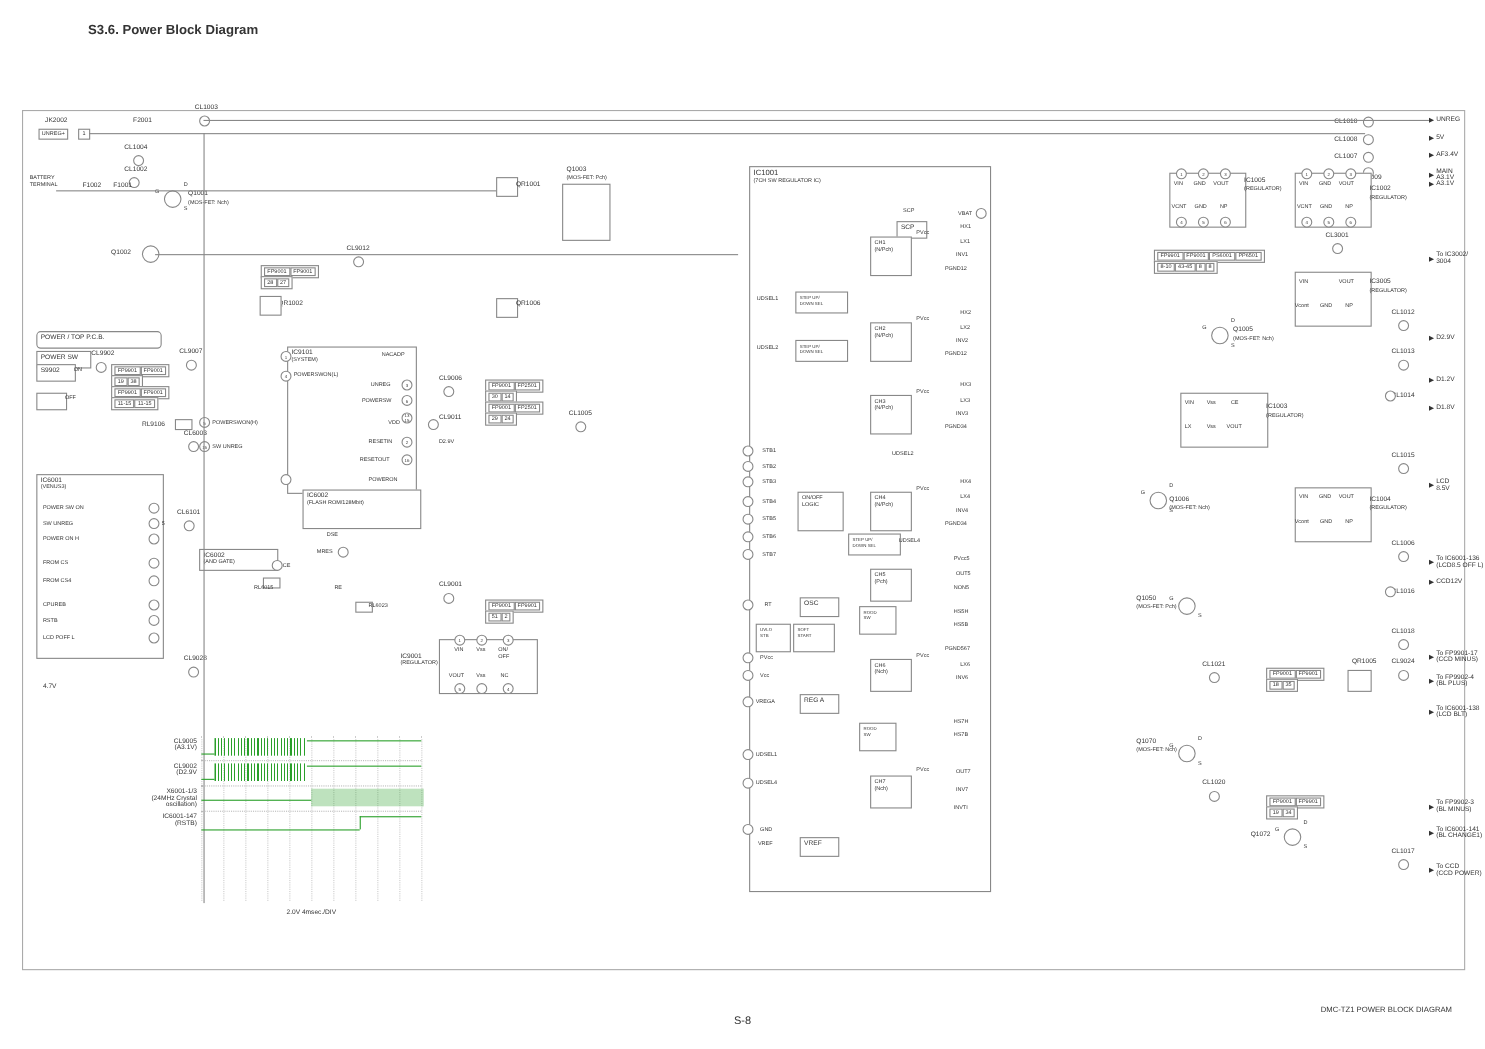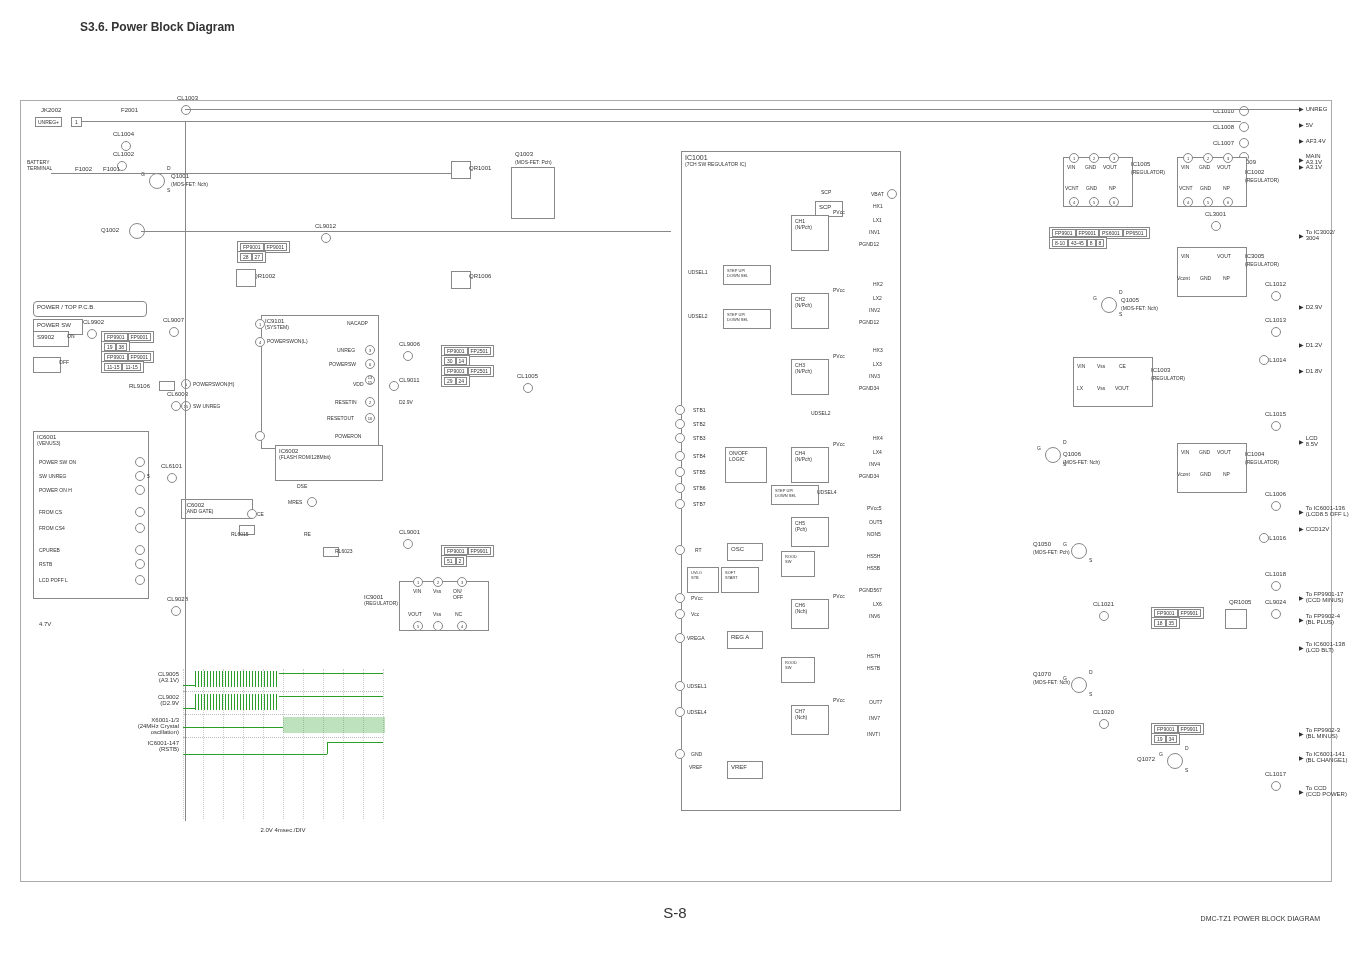--- a/index.html
+++ b/index.html
@@ -26,24 +26,24 @@
   .diagram-area {
     position: absolute;
     top: 80px;
     left: 0;
     width: 1310px;
     height: 780px;
     border: 1px solid #aaa;
   }
   .page-num {
     position: absolute;
-    bottom: 13px;
+    bottom: 0;
     left: 50%;
     transform: translateX(-50%);
-    font-size: 15px;
+    font-size: 10px;
     margin-top: 28px;
   }
   .doc-footer {
     position: absolute;
     bottom: 12px;
     right: 10px;
     font-size: 7px;
   }
   .blk {
     position: absolute;

